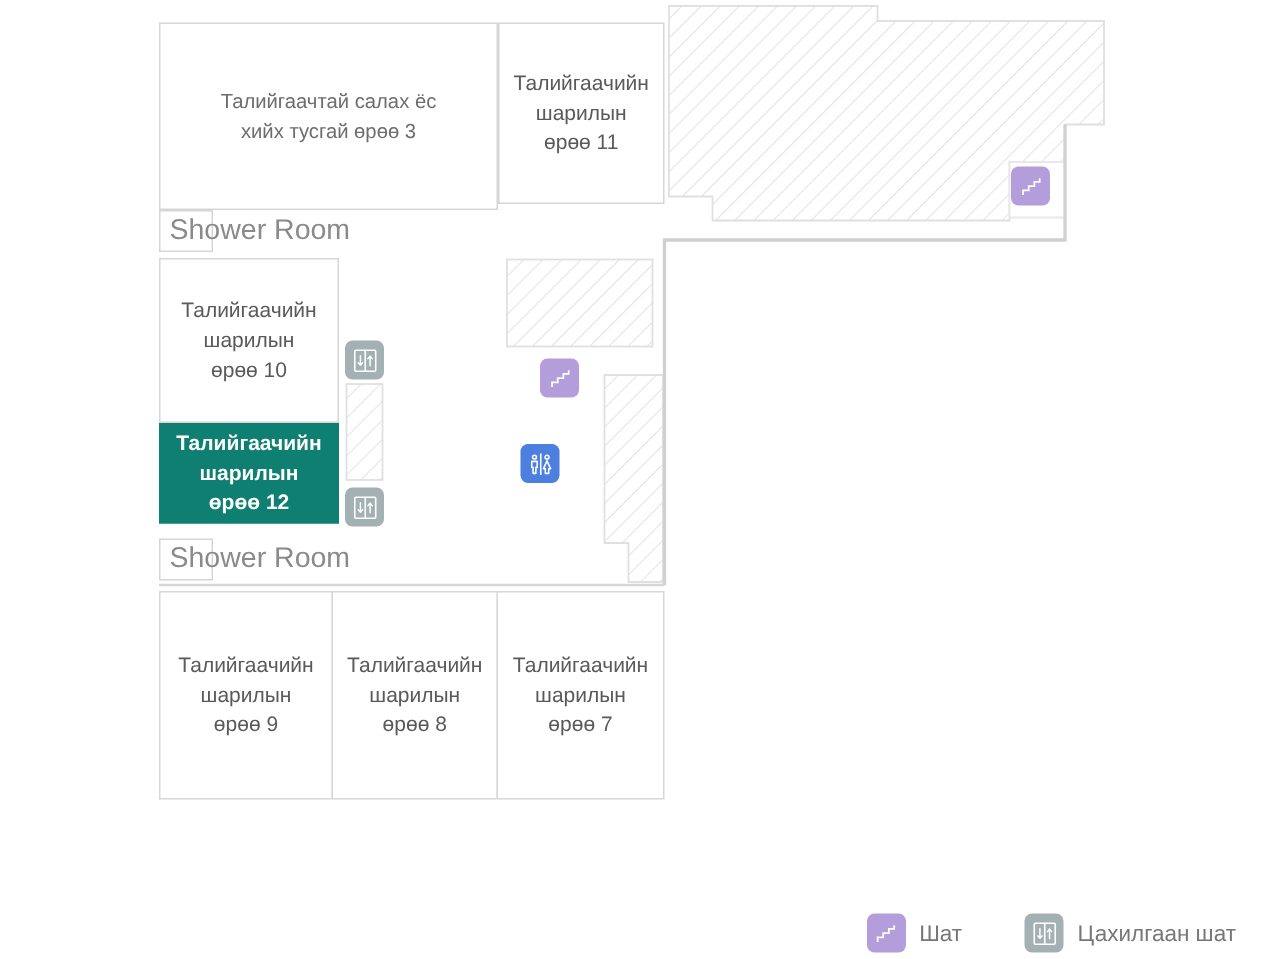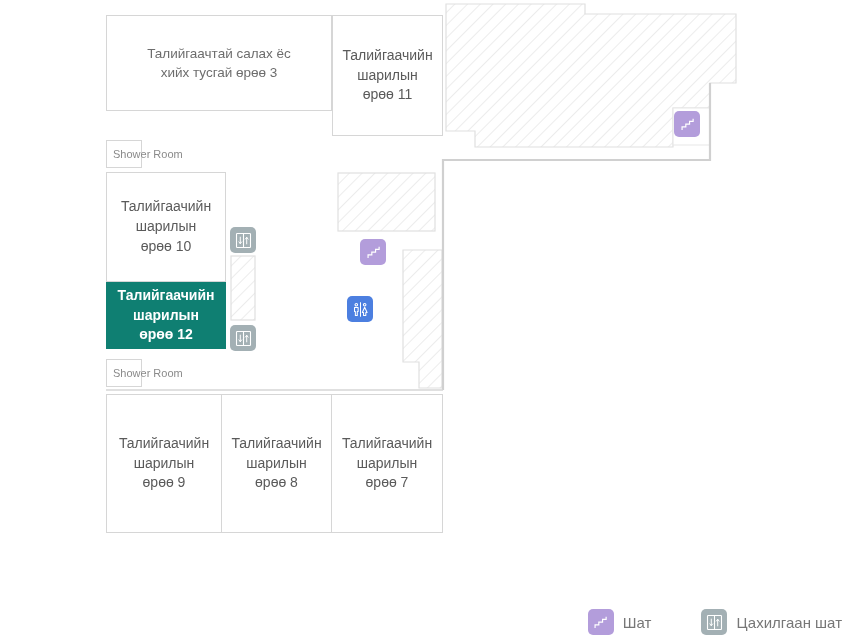--- a/index.html
+++ b/index.html
@@ -69,21 +69,21 @@
     cursor: pointer;
     user-select: none;
   }
   .shower-room .room-label {
     position: absolute;
     left: 6px;
     top: 50%;
     transform: translateY(-50%);
     white-space: nowrap;
     color: #8a8a8a;
-    font-size: 11px;
+    font-size: 19px;
     pointer-events: none;
   }
 
   
   .map-icon {
     position: absolute;
     width: 26px; height: 26px;
     border-radius: 5px;
     display: flex;
     align-items: center;
@@ -99,21 +99,22 @@
   
   #legend {
     position: absolute;
     left: 0;
     top: 605px;
     width: 842px;
     height: 34px;
     display: flex;
     align-items: center;
     justify-content: flex-end;
-    gap: 12px;
+    padding-right: 18px;
+    gap: 4px;
   }
   .legend-item {
     display: flex;
     align-items: center;
     gap: 9px;
     margin-left: 38px;
     cursor: pointer;
     user-select: none;
   }
   .legend-swatch {
@@ -155,21 +156,21 @@
 
       <path d="M403,250 L442,250 L442,388 L419,388 L419,362 L403,362 Z" fill="url(#hatch)" stroke="#e0e0e0" stroke-width="1.2"></path>
 
       <rect x="231" y="256" width="24" height="64" fill="url(#hatch)" stroke="#e0e0e0" stroke-width="1.2"></rect>
 
       <path d="M710,83 L710,160 L443,160 L443,390" fill="none" stroke="#d0d0d0" stroke-width="2.2" stroke-linejoin="miter" stroke-linecap="butt"></path>
 
       <path d="M106,390 L443,390" fill="none" stroke="#d6d6d6" stroke-width="1.6"></path>
     </svg>
 
-    <div class="room" style="left:106px; top:15px; width:226px; height:96px;">
+    <div class="room" style="left:106px; top:15px; width:226px; height:125px;">
       <span class="room-label">Талийгаачтай салах ёс
 хийх тусгай өрөө 3</span>
     </div>
 
     <div class="room bold" style="left:332px; top:15px; width:111px; height:121px; font-size:14px;">
       <span class="room-label">Талийгаачийн
 шарилын
 өрөө 11</span>
     </div>
 

